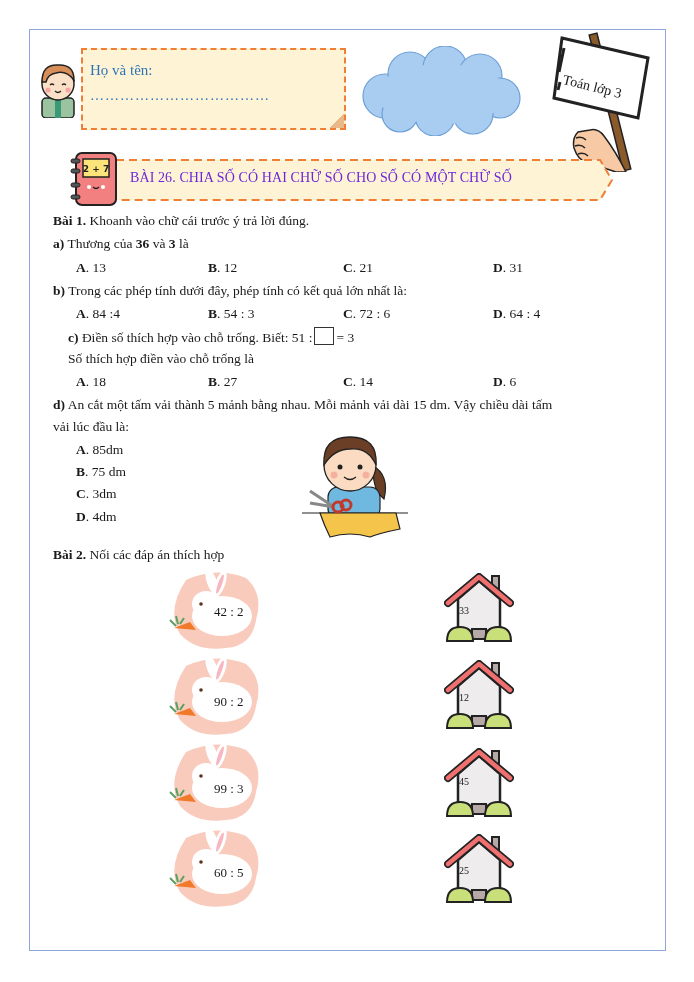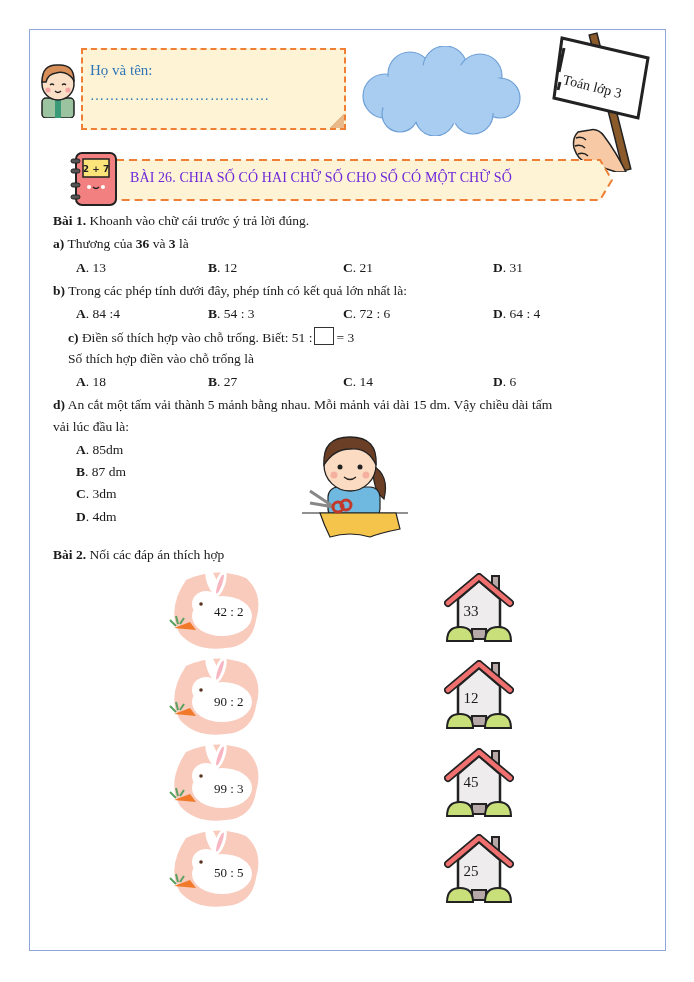--- a/index.html
+++ b/index.html
@@ -34,21 +34,21 @@
   
   .t { font-size: 13.5px; line-height: 18px; white-space: nowrap; }
   .b { font-weight: bold; }
   .answer-box { display: inline-block; width: 18px; height: 16px; border: 1px solid #333;
                 vertical-align: -3px; margin: 0 2px; }
 
   .girl { left: 300px; top: 425px; width: 110px; height: 115px; }
   .bunny { width: 100px; height: 80px; }
   .bunny-label { font-size: 13px; font-family: Liberation Serif, serif; }
   .house { width: 70px; height: 72px; }
-  .house-label { font-size: 15px; width: 24px; text-align: center; }
+  .house-label { font-size: 10px; width: 24px; text-align: left; }
 </style>
 </head>
 <body>
 
 <div class="page"></div>
 
 <svg class="abs" style="left:36px;top:58px;width:44px;height:60px" viewBox="0 0 44 60">
   <rect x="6" y="40" width="32" height="20" rx="4" fill="#9cc3a0" stroke="#222" stroke-width="1.5"></rect>
   <rect x="19" y="40" width="6" height="20" fill="#3a9a78"></rect>
   <ellipse cx="22" cy="26" rx="16" ry="16" fill="#fbe0c8" stroke="#222" stroke-width="1.5"></ellipse>
@@ -127,21 +127,21 @@
 <div class="abs t" style="left:68px;top:327px"><span class="b">c)</span><span> Điền số thích hợp vào chỗ trống. Biết: 51 :</span><span class="answer-box"></span><span>= 3</span></div>
 <div class="abs t" style="left:68px;top:350px">Số thích hợp điền vào chỗ trống là</div>
 <div class="abs t" style="left:76px;top:373px"><span class="b">A</span><span>. 18</span></div>
 <div class="abs t" style="left:208px;top:373px"><span class="b">B</span><span>. 27</span></div>
 <div class="abs t" style="left:343px;top:373px"><span class="b">C</span><span>. 14</span></div>
 <div class="abs t" style="left:493px;top:373px"><span class="b">D</span><span>. 6</span></div>
 
 <div class="abs t" style="left:53px;top:396px"><span class="b">d)</span><span> An cắt một tấm vải thành 5 mảnh bằng nhau. Mỗi mảnh vải dài 15 dm. Vậy chiều dài tấm</span></div>
 <div class="abs t" style="left:53px;top:418px">vải lúc đầu là:</div>
 <div class="abs t" style="left:76px;top:441px"><span class="b">A</span><span>. 85dm</span></div>
-<div class="abs t" style="left:76px;top:463px"><span class="b">B</span><span>. 87 dm</span></div>
+<div class="abs t" style="left:76px;top:463px"><span class="b">B</span><span>. 75 dm</span></div>
 <div class="abs t" style="left:76px;top:485px"><span class="b">C</span><span>. 3dm</span></div>
 <div class="abs t" style="left:76px;top:508px"><span class="b">D</span><span>. 4dm</span></div>
 
 <svg class="abs girl" viewBox="0 0 110 115">
   <path d="M72 40 q18 10 12 34 q-8 -6 -10 -18 Z" fill="#6b3f26" stroke="#222" stroke-width="1.2"></path>
   <rect x="28" y="62" width="52" height="32" rx="10" fill="#6fb8e0" stroke="#222" stroke-width="1.2"></rect>
   <ellipse cx="50" cy="40" rx="26" ry="26" fill="#fbdcc2" stroke="#222" stroke-width="1.3"></ellipse>
   <path d="M24 40 Q22 12 50 12 Q78 12 76 40 Q68 22 50 24 Q34 24 24 40 Z" fill="#6b3f26" stroke="#222" stroke-width="1.3"></path>
   <circle cx="40" cy="42" r="2.5" fill="#222"></circle>
     <circle cx="60" cy="42" r="2.5" fill="#222"></circle>
@@ -204,21 +204,21 @@
     <path d="M20 10 Q50 -4 80 8 Q98 24 90 50 Q86 76 60 78 Q30 82 14 64 Q0 40 20 10 Z" fill="#f9cbbd"></path>
     <ellipse cx="56" cy="46" rx="30" ry="20" fill="#ffffff"></ellipse>
     <ellipse cx="40" cy="34" rx="14" ry="13" fill="#ffffff"></ellipse>
     <ellipse cx="46" cy="12" rx="5" ry="14" fill="#ffffff" transform="rotate(-20 46 12)"></ellipse>
     <ellipse cx="54" cy="14" rx="5" ry="14" fill="#ffffff" transform="rotate(20 54 14)"></ellipse>
     <ellipse cx="54" cy="14" rx="2" ry="10" fill="#f7b6c2" transform="rotate(20 54 14)"></ellipse>
     <circle cx="35" cy="34" r="1.8" fill="#5a3320"></circle>
     <path d="M8 58 L24 52 L30 60 Z" fill="#f07a2a"></path>
     <path d="M10 56 l-6 -6 M12 54 l-2 -8 M14 54 l4 -6" stroke="#5aa060" stroke-width="2"></path>
   </svg>
-  <div class="abs bunny-label t" style="left:48px;top:36px">50 : 5</div>
+  <div class="abs bunny-label t" style="left:48px;top:36px">60 : 5</div>
 </div>
 
 <div class="abs house" style="left:444px;top:573px">
   <svg width="70" height="72" viewBox="0 0 70 72">
     <rect x="48" y="3" width="7" height="16" fill="#b8a9a9" stroke="#222" stroke-width="2"></rect>
     <polygon points="14,26 35,8 56,26 56,58 14,58" fill="#eeeced" stroke="#222" stroke-width="2.5"></polygon>
     <path d="M4 30 L35 4 L66 30" fill="none" stroke="#222" stroke-width="8" stroke-linejoin="round" stroke-linecap="round"></path>
     <path d="M4 30 L35 4 L66 30" fill="none" stroke="#f07070" stroke-width="4.5" stroke-linejoin="round" stroke-linecap="round"></path>
     <rect x="28" y="56" width="14" height="10" fill="#b8a9a9" stroke="#222" stroke-width="2"></rect>
     <path d="M3 68 q0 -14 13 -14 q13 0 13 14 Z" fill="#c9e07a" stroke="#222" stroke-width="2"></path>

